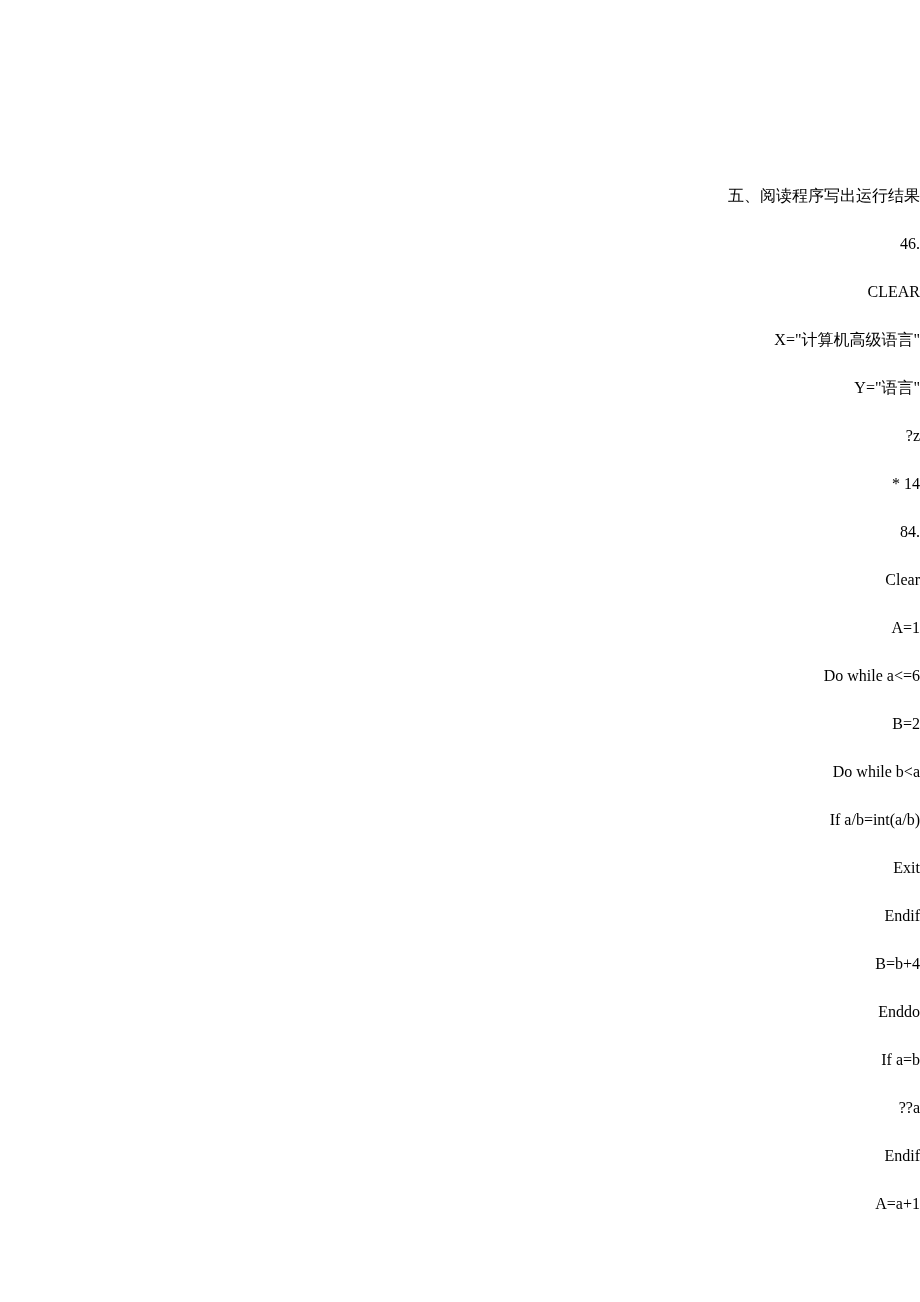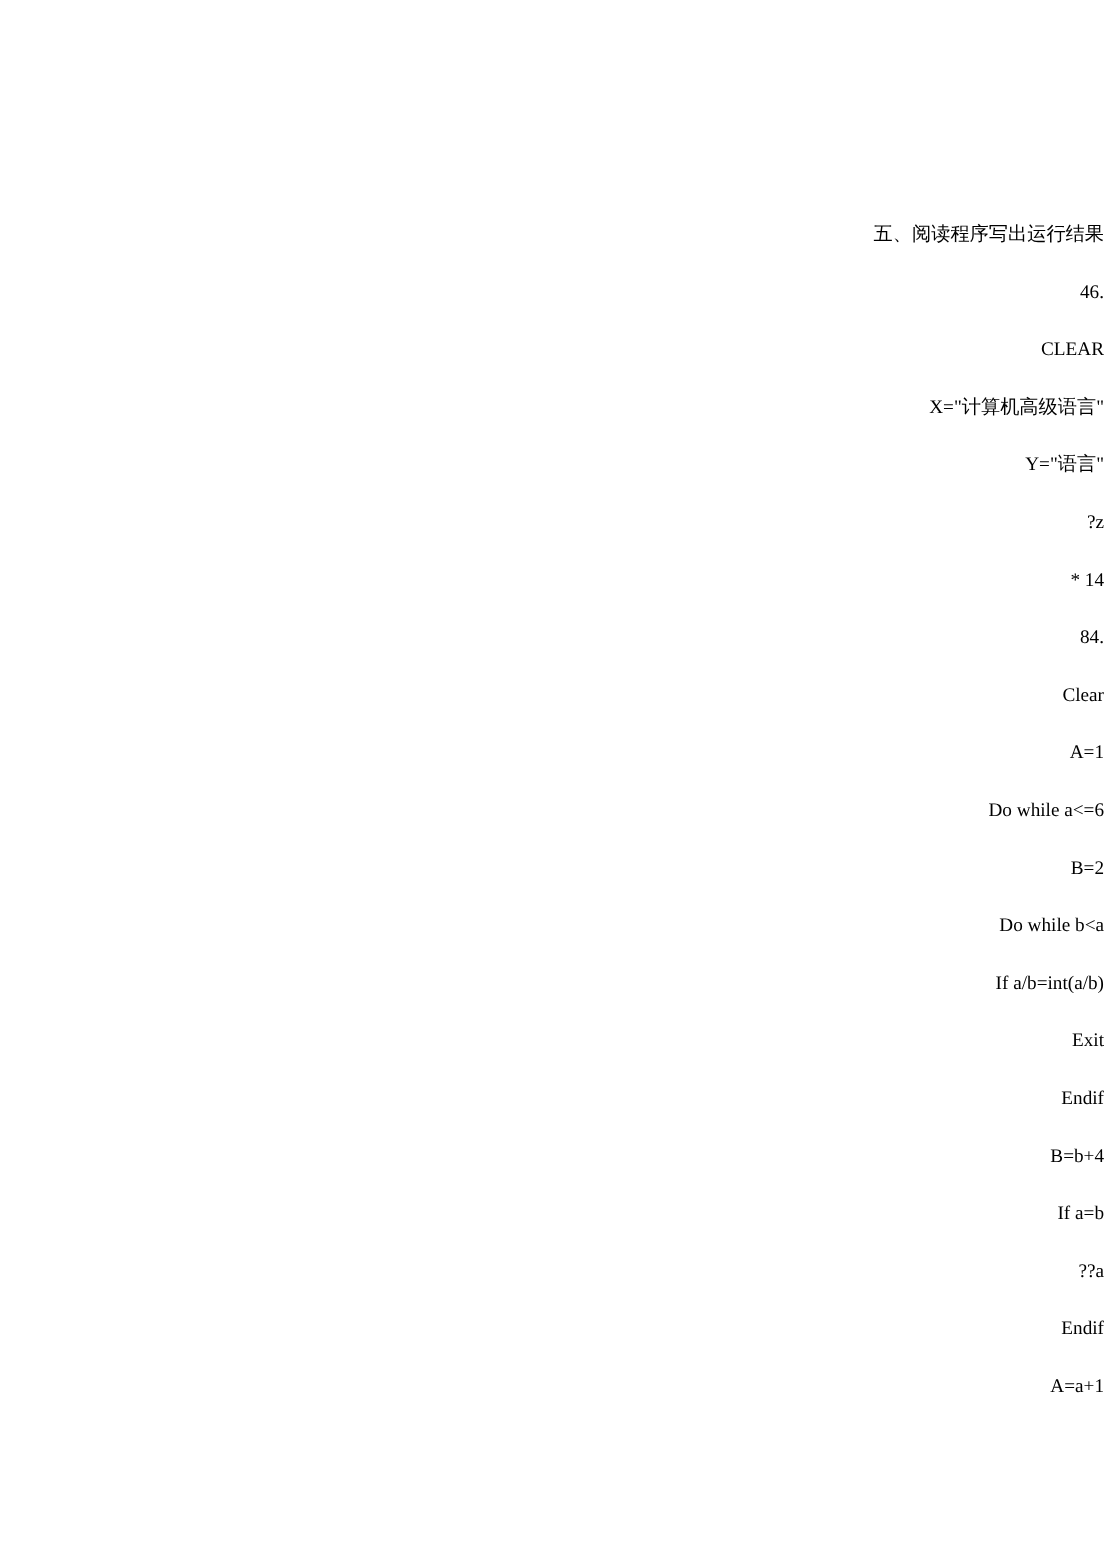--- a/index.html
+++ b/index.html
@@ -37,20 +37,21 @@
 <span class="line">84.</span>
 <span class="line">Clear</span>
 <span class="line">A=1</span>
 <span class="line">Do while a&lt;=6</span>
 <span class="line">    B=2</span>
 <span class="line">    Do while b&lt;a</span>
 <span class="line">      If a/b=int(a/b)</span>
 <span class="line">        Exit</span>
 <span class="line">      Endif</span>
 <span class="line">      B=b+4</span>
+<span class="line">    Enddo</span>
 <span class="line">    If a=b</span>
 <span class="line">      ??a</span>
 <span class="line">    Endif</span>
 <span class="line">    A=a+1</span>
 
 
 
 
 
 

